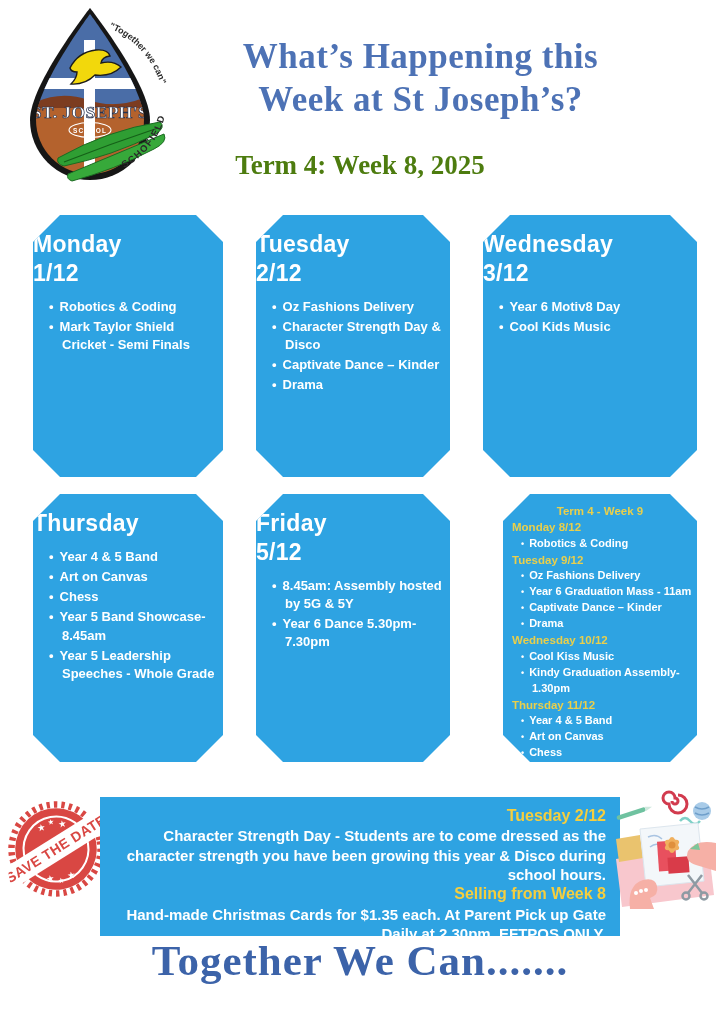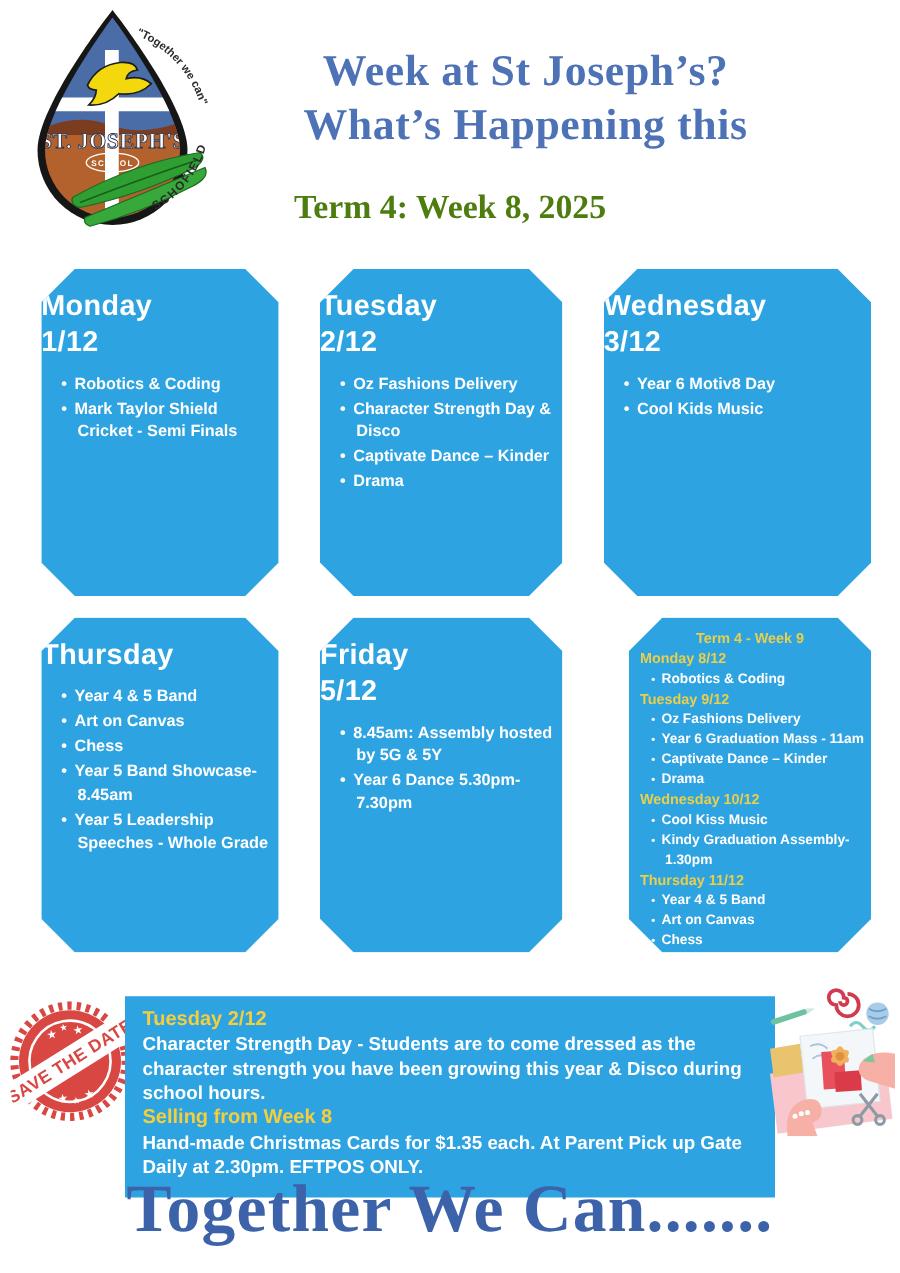--- a/index.html
+++ b/index.html
@@ -31,28 +31,28 @@
   
   .card.week9 { padding-top:9px;margin-left:20px; }
   .w9-title { text-align:center; color:#e9cf4b; font-weight:bold; font-size:11.5px; line-height:1.4; }
   .w9-day { color:#e9cf4b; font-weight:bold; font-size:11.5px; line-height:1.45; padding-left:9px; }
   ul.w9-events { list-style:none; margin:0 4px 0 18px; font-size:11px; font-weight:bold; line-height:1.45; }
   ul.w9-events li { padding-left:11px; text-indent:-11px; }
   ul.w9-events li::before { content:"•"; padding-right:5px; font-size:9px; }
 
   
   .stamp { position:absolute; left:5px; top:795px; width:102px; height:108px; transform:rotate(-10deg); }
-  .banner { position:absolute; left:100px; top:797px; width:520px; height:161px; background:#2ea3e2;
-            text-align:left; font-weight:bold; padding:9px 14px 0 14px; }
+  .banner { position:absolute; left:100px; top:797px; width:520px; height:139px; background:#2ea3e2;
+            text-align:right; font-weight:bold; padding:9px 14px 0 14px; }
   .banner .yline { color:#f5ce3e; font-size:16px; line-height:1.28; }
   .banner .wline { color:#ffffff; font-size:15px; line-height:1.28; }
   .craft { position:absolute; left:610px; top:781px; width:106px; height:128px; }
 
   .slogan { position:absolute; left:0; right:0; top:936px; text-align:center;
-            font-family:"Liberation Serif", serif; font-weight:bold; font-size:54px;
+            font-family:"Liberation Serif", serif; font-weight:bold; font-size:43px;
             color:#3c63a9; letter-spacing:1px; }
 </style>
 </head>
 <body>
 
 <div class="page">
 
   <svg class="logo" viewBox="0 0 162 182">
     <defs>
       <path id="dropInner" d="M78,8 C78,8 24,80 24,114 a54,54 0 1 0 108,0 C132,80 78,8 78,8 Z"></path>
@@ -81,22 +81,22 @@
     </g>
     <text font-size="9" fill="#2b2b2b" font-weight="bold">
       <textPath href="#arcMotto">"Together we can"</textPath>
     </text>
     <text font-size="9.5" fill="#2b2b2b" font-weight="bold" letter-spacing="1.5">
       <textPath href="#arcSchof">SCHOFIELDS</textPath>
     </text>
   </svg>
 
   <div class="title">
+    <div>What’s Happening this</div>
     <div>Week at St Joseph’s?</div>
-    <div>What’s Happening this</div>
   </div>
   <div class="subtitle">Term 4: Week 8, 2025</div>
 
   <div class="cards" id="cards-grid">
 
     <div class="card">
       <div class="day-head">
         <div>Monday</div>
         <div>1/12</div>
       </div>

